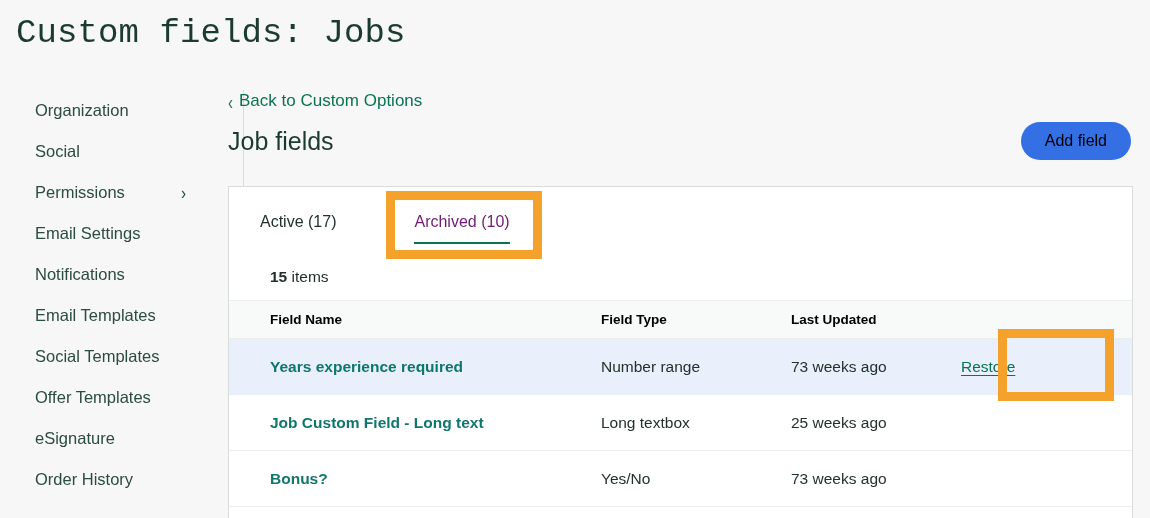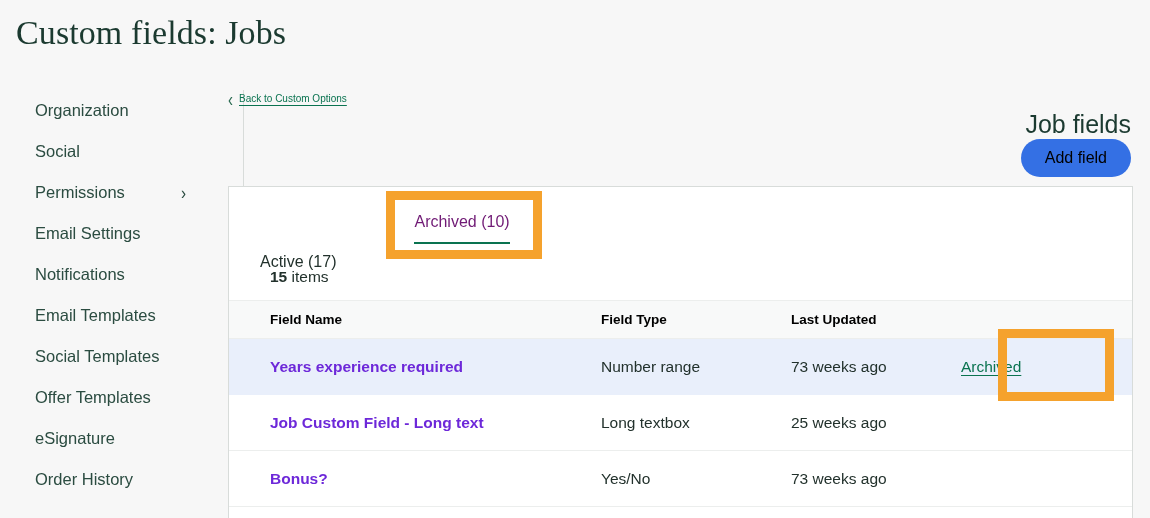--- a/index.html
+++ b/index.html
@@ -15,21 +15,21 @@
     background: #f7f7f7;
     color: #1f3d33;
     position: relative;
   }
 
   
   .page-title {
     position: absolute;
     left: 16px;
     top: 14px;
-    font-family: Liberation Serif, serif;
+    font-family: Liberation Mono, monospace;
     font-size: 34px;
     font-weight: 400;
     color: #1b3a30;
     letter-spacing: 0.1px;
   }
 
   
   .sidebar {
     position: absolute;
     left: 16px;
@@ -76,35 +76,33 @@
     gap: 6px;
     cursor: pointer;
   }
   .back-chevron {
     font-size: 15px;
     color: #2b6b52;
     line-height: 1;
     transform: scaleY(1.3);
   }
   .back-link {
-    font-size: 10px;
+    font-size: 17px;
     color: #0a7350;
-    text-decoration: underline;
     text-underline-offset: 2.5px;
   }
 
   .section-head {
     position: absolute;
     left: 0;
-    top: 28px;
+    top: 40px;
     right: 19px;
     display: flex;
-    align-items: flex-end;
+    align-items: center;
     justify-content: space-between;
-    flex-direction: column;
   }
   .section-title {
     font-size: 25px;
     font-weight: 400;
     color: #1b3a30;
   }
   .add-field-btn {
     background: #3470e4;
     color: #000000;
     border: none;
@@ -138,21 +136,21 @@
     padding-top: 26px;
     gap: 0;
   }
   .tab {
     font-size: 16px;
     color: #22312c;
     cursor: pointer;
     padding: 0 0 11px 0;
     white-space: nowrap;
   }
-  .tab.spacer-gap { margin-right: 78px; margin-top: 40px; }
+  .tab.spacer-gap { margin-right: 78px; }
   .tab.active {
     color: #701a75;
     border-bottom: 2px solid #0a7350;
   }
 
   
   .highlight-tab {
     position: absolute;
     left: 157px;
     top: 4px;
@@ -193,21 +191,21 @@
     height: 56px;
     padding: 0;
     border-bottom: 1px solid #eceeed;
     vertical-align: middle;
   }
   .tbl tr.selected td { background: #e9effb; border-bottom-color: #e9effb; }
   .col-name   { width: 372px; padding-left: 41px !important; }
   .col-type   { width: 190px; }
   .col-upd    { width: 170px; }
   .col-act    { width: 171px; }
-  td.col-name { font-weight: 700; color: #6d28d9; }
+  td.col-name { font-weight: 700; color: #0f766e; }
   .restore-link {
     color: #0a7350;
     text-decoration: underline;
     text-underline-offset: 2.5px;
     font-size: 15.5px;
     cursor: pointer;
   }
 
   
   .highlight-restore {
@@ -292,21 +290,21 @@
           <th class="col-upd">Last Updated</th>
           <th class="col-act"></th>
         </tr>
       </thead>
       <tbody>
         <tr class="selected">
           <td class="col-name">Years experience required</td>
           <td class="col-type">Number range</td>
           <td class="col-upd">73 weeks ago</td>
           <td class="col-act">
-            <span class="restore-link">Archived</span>
+            <span class="restore-link">Restore</span>
           </td>
         </tr>
         <tr>
           <td class="col-name">Job Custom Field - Long text</td>
           <td class="col-type">Long textbox</td>
           <td class="col-upd">25 weeks ago</td>
           <td class="col-act"></td>
         </tr>
         <tr>
           <td class="col-name">Bonus?</td>

